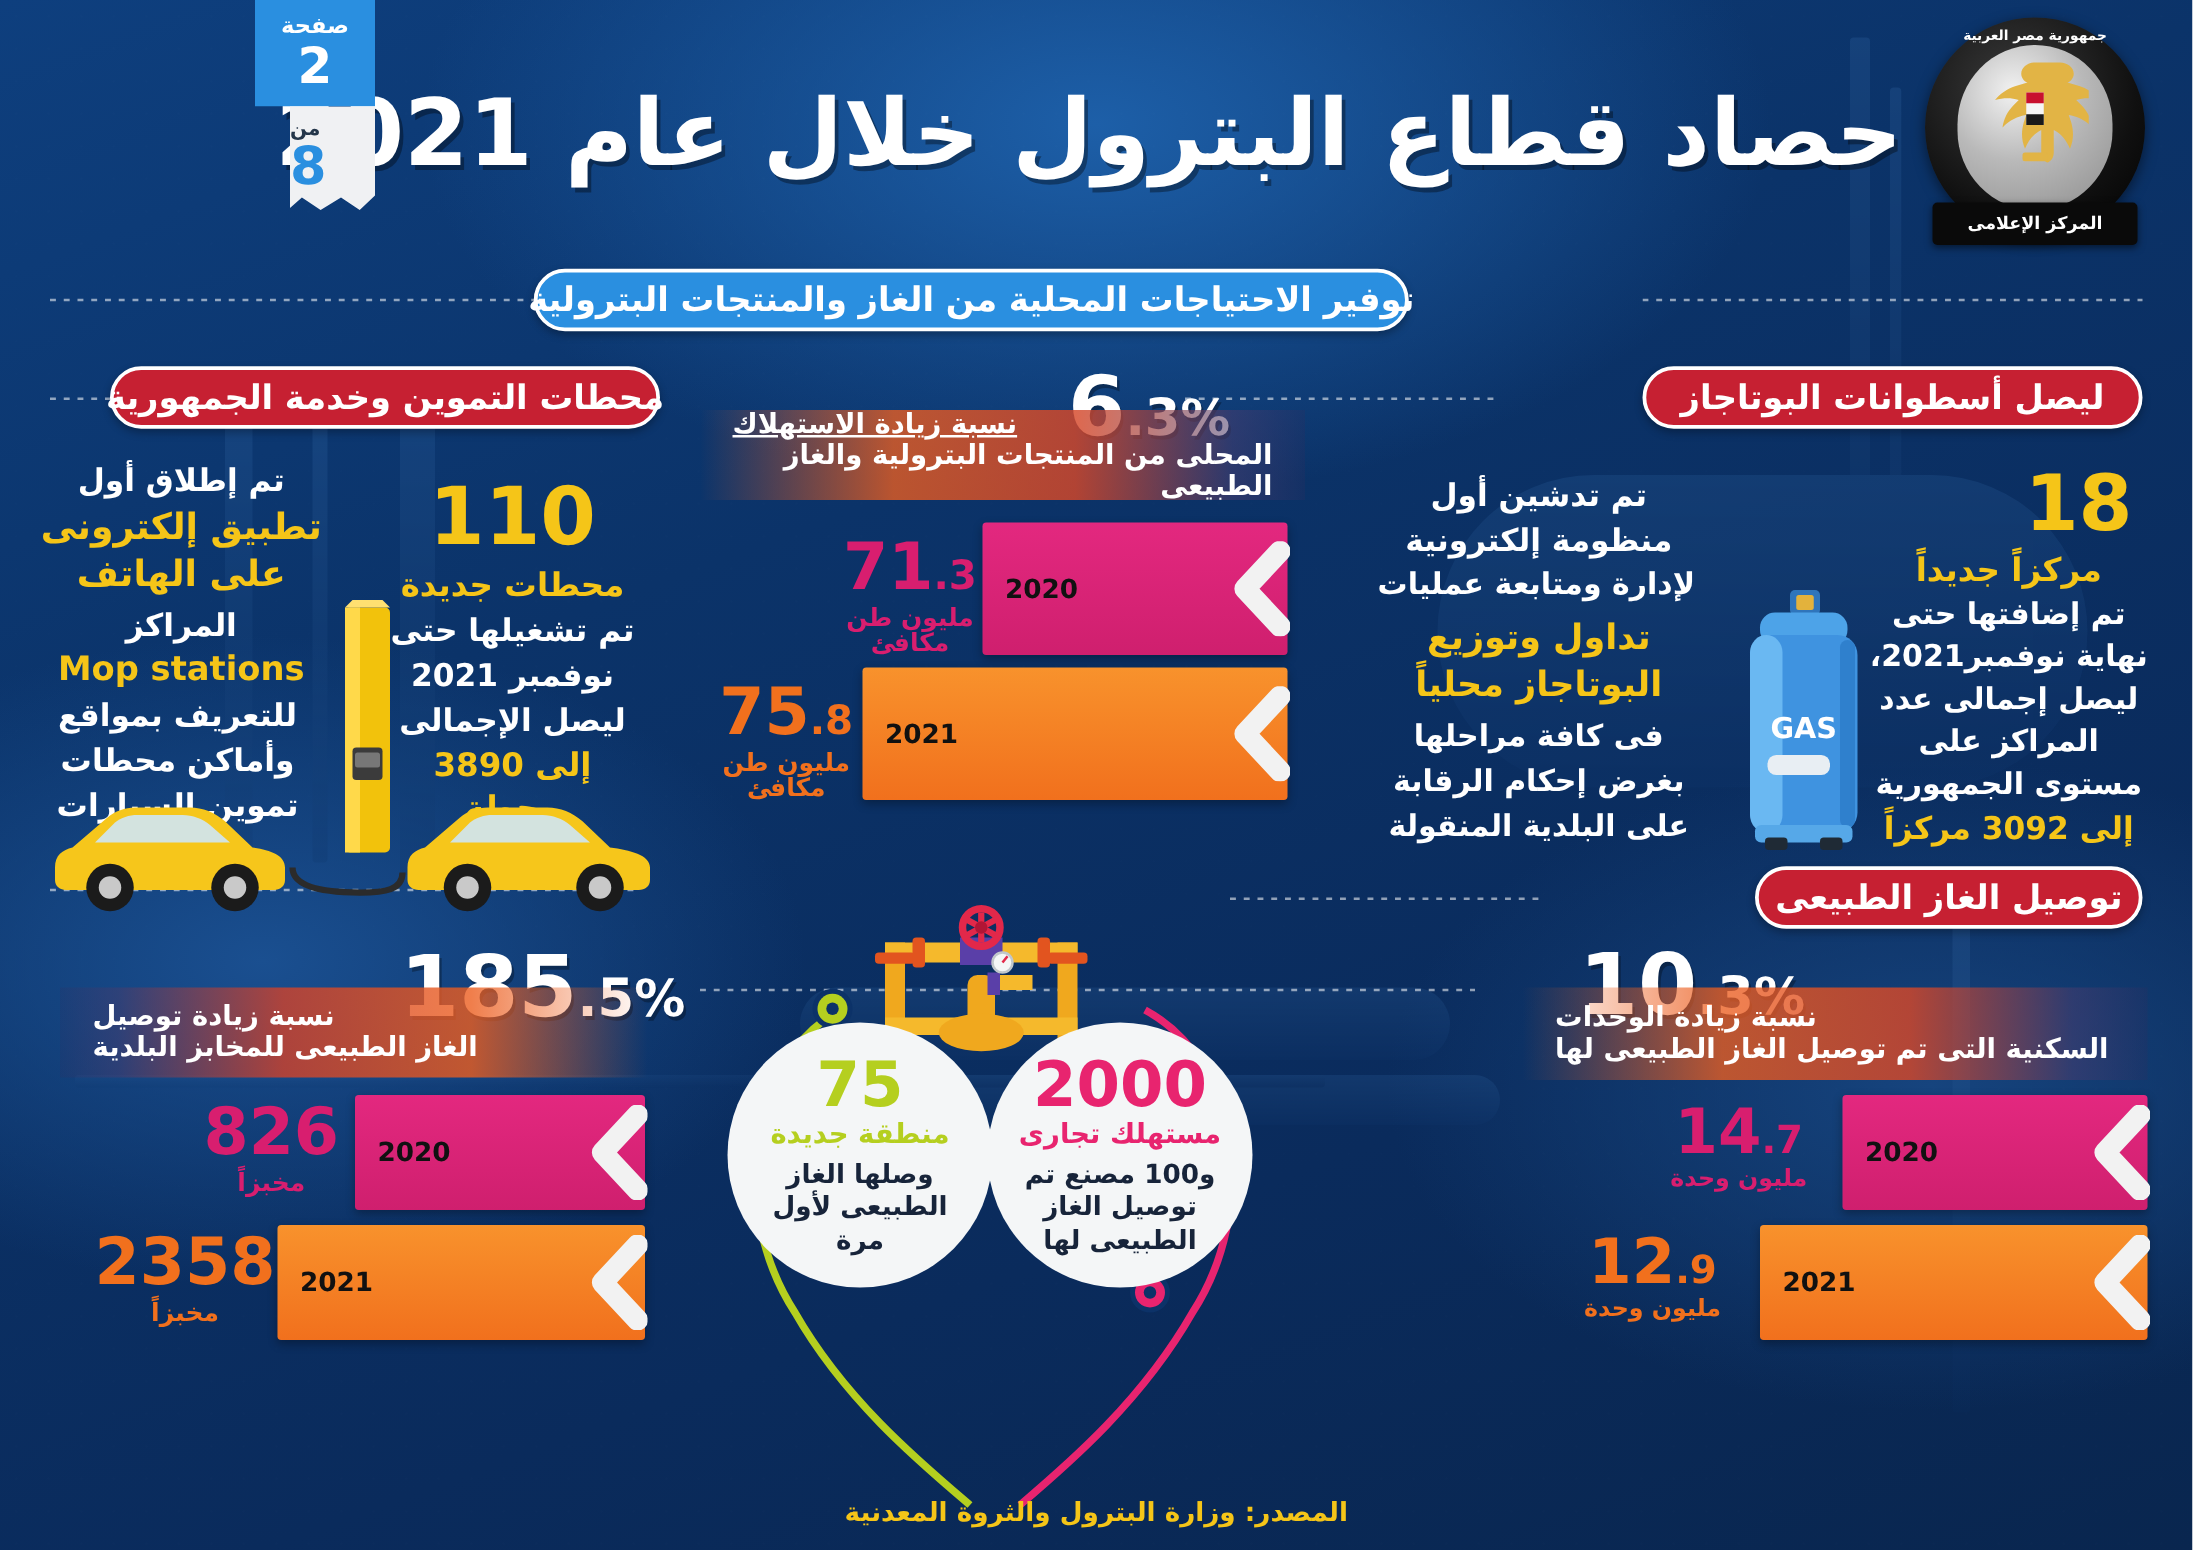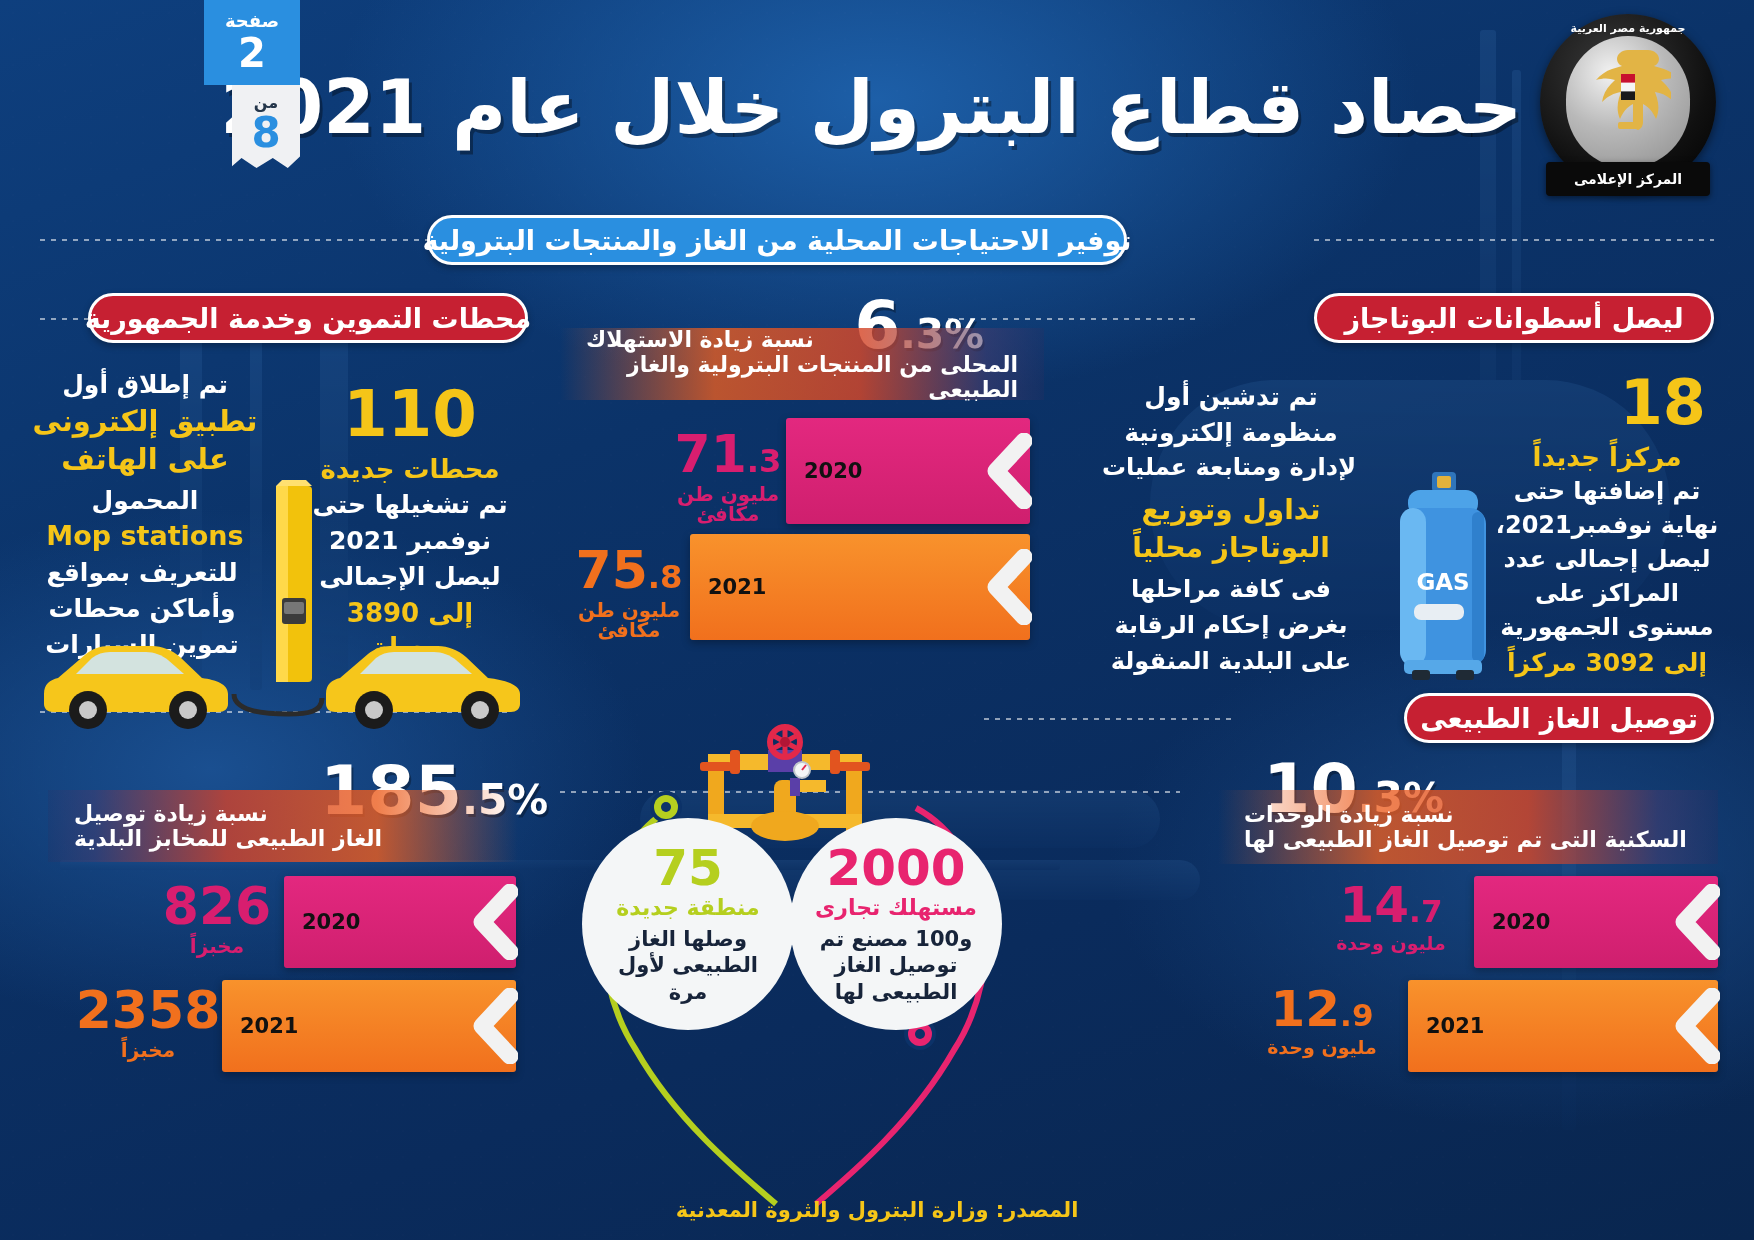--- a/index.html
+++ b/index.html
@@ -67,21 +67,21 @@
   }
   .pbadge {
     position:absolute; right:1454px; top:0; width:96px;
   }
   .pbadge .top {
     background:#2a8fe0; color:#fff; text-align:center; padding:10px 0 12px;
   }
   .pbadge .top .lbl { font-size:18px; font-weight:bold; }
   .pbadge .top .num { font-size:40px; font-weight:bold; line-height:1; margin-top:2px;}
   .pbadge .bot {
-    background:#f0f1f3; color:#2a8fe0; text-align:center; padding:8px 0 14px;
+    background:#f0f1f3; color:#2a8fe0; text-align:left; padding:8px 0 14px;
     clip-path: polygon(0 0,100% 0,100% 86%,82% 100%,60% 88%,36% 100%,14% 88%,0 98%);
     margin-left: 28px;
   }
   .pbadge .bot .lbl { font-size:16px; font-weight:bold; color:#24364a;}
   .pbadge .bot .num { font-size:42px; font-weight:bold; line-height:1; }
 
   
   .pill {
     position:absolute; display:flex; align-items:center; justify-content:center;
     border-radius:28px; color:#fff; font-weight:bold; white-space:nowrap;
@@ -222,21 +222,21 @@
 
   <div class="dots-h" style="right:520px; top:718px; width:250px;"></div>
   <div class="pill red" style="right:40px; top:693px; width:310px; height:50px; font-size:27px;">توصيل الغاز الطبيعى</div>
 
   <div class="dots-h" style="left:40px; top:711px; width:470px;"></div>
   <div class="dots-h" style="left:560px; top:791px; width:620px;"></div>
 
   <div class="txt bold" style="left:30px; top:368px; width:230px; text-align:center; font-size:25px;">تم إطلاق أول</div>
   <div class="txt bold yel" style="left:20px; top:402px; width:250px; text-align:center; font-size:29px;">تطبيق إلكترونى</div>
   <div class="txt bold yel" style="left:20px; top:440px; width:250px; text-align:center; font-size:29px;">على الهاتف</div>
-  <div class="txt bold" style="left:20px; top:484px; width:250px; text-align:center; font-size:25px;">المحمول</div>
+  <div class="txt bold" style="left:20px; top:484px; width:250px; text-align:center; font-size:25px;">المراكز</div>
   <div class="txt bold yel" style="left:20px; top:518px; width:250px; text-align:center; font-size:27px;">Mop stations</div>
   <div class="txt bold" style="left:14px; top:556px; width:256px; text-align:center; font-size:25px;">للتعريف بمواقع</div>
   <div class="txt bold" style="left:14px; top:592px; width:256px; text-align:center; font-size:25px;">وأماكن محطات</div>
   <div class="txt bold" style="left:14px; top:628px; width:256px; text-align:center; font-size:25px;">تموين السيارات</div>
 
   <div class="txt bold yel" style="left:310px; top:382px; width:200px; text-align:center; font-size:64px; line-height:1;">110</div>
   <div class="txt bold yel" style="left:310px; top:452px; width:200px; text-align:center; font-size:26px;">محطات جديدة</div>
   <div class="txt bold" style="left:310px; top:488px; width:200px; text-align:center; font-size:25px;">تم تشغيلها حتى</div>
   <div class="txt bold" style="left:310px; top:524px; width:200px; text-align:center; font-size:25px;">نوفمبر 2021</div>
   <div class="txt bold" style="left:310px; top:560px; width:200px; text-align:center; font-size:25px;">ليصل الإجمالى</div>
@@ -267,21 +267,21 @@
       <circle cx="162" cy="90" r="9" fill="#c9c9c9"></circle>
   </svg>
   <svg style="position:absolute;left:228px;top:690px;" width="100" height="28" viewBox="0 0 100 28">
     <path d="M6 4 C6 22, 40 24, 60 24 S94 22, 94 8" stroke="#2b2b2b" stroke-width="5" fill="none"></path>
   </svg>
 
   <div class="bigpct" style="right:770px; top:296px; font-size:66px;">
     <span>6</span><span class="dec">.3</span><span class="pc">%</span>
   </div>
   <div class="band" style="left:560px; top:328px; width:484px; height:72px; align-items:flex-end;">
-    <div style="font-size:22px;">نسبة زيادة الاستهلاك</div>
+    <div style="font-size:22px;text-decoration:underline;">نسبة زيادة الاستهلاك</div>
     <div style="font-size:22px;">المحلى من المنتجات البترولية والغاز الطبيعى</div>
   </div>
 
   <div class="barrow" style="left:786px; top:418px; width:244px; height:106px;">
     <div class="bar pink" style="width:244px;">
       <svg class="chev" viewBox="0 0 58 76">
         <path d="M50 8 L22 38 L50 68" stroke="#f2f2f2" stroke-width="17" fill="none" stroke-linecap="round" stroke-linejoin="round"></path>
       </svg>
       <span class="year">2020</span>
     </div>

